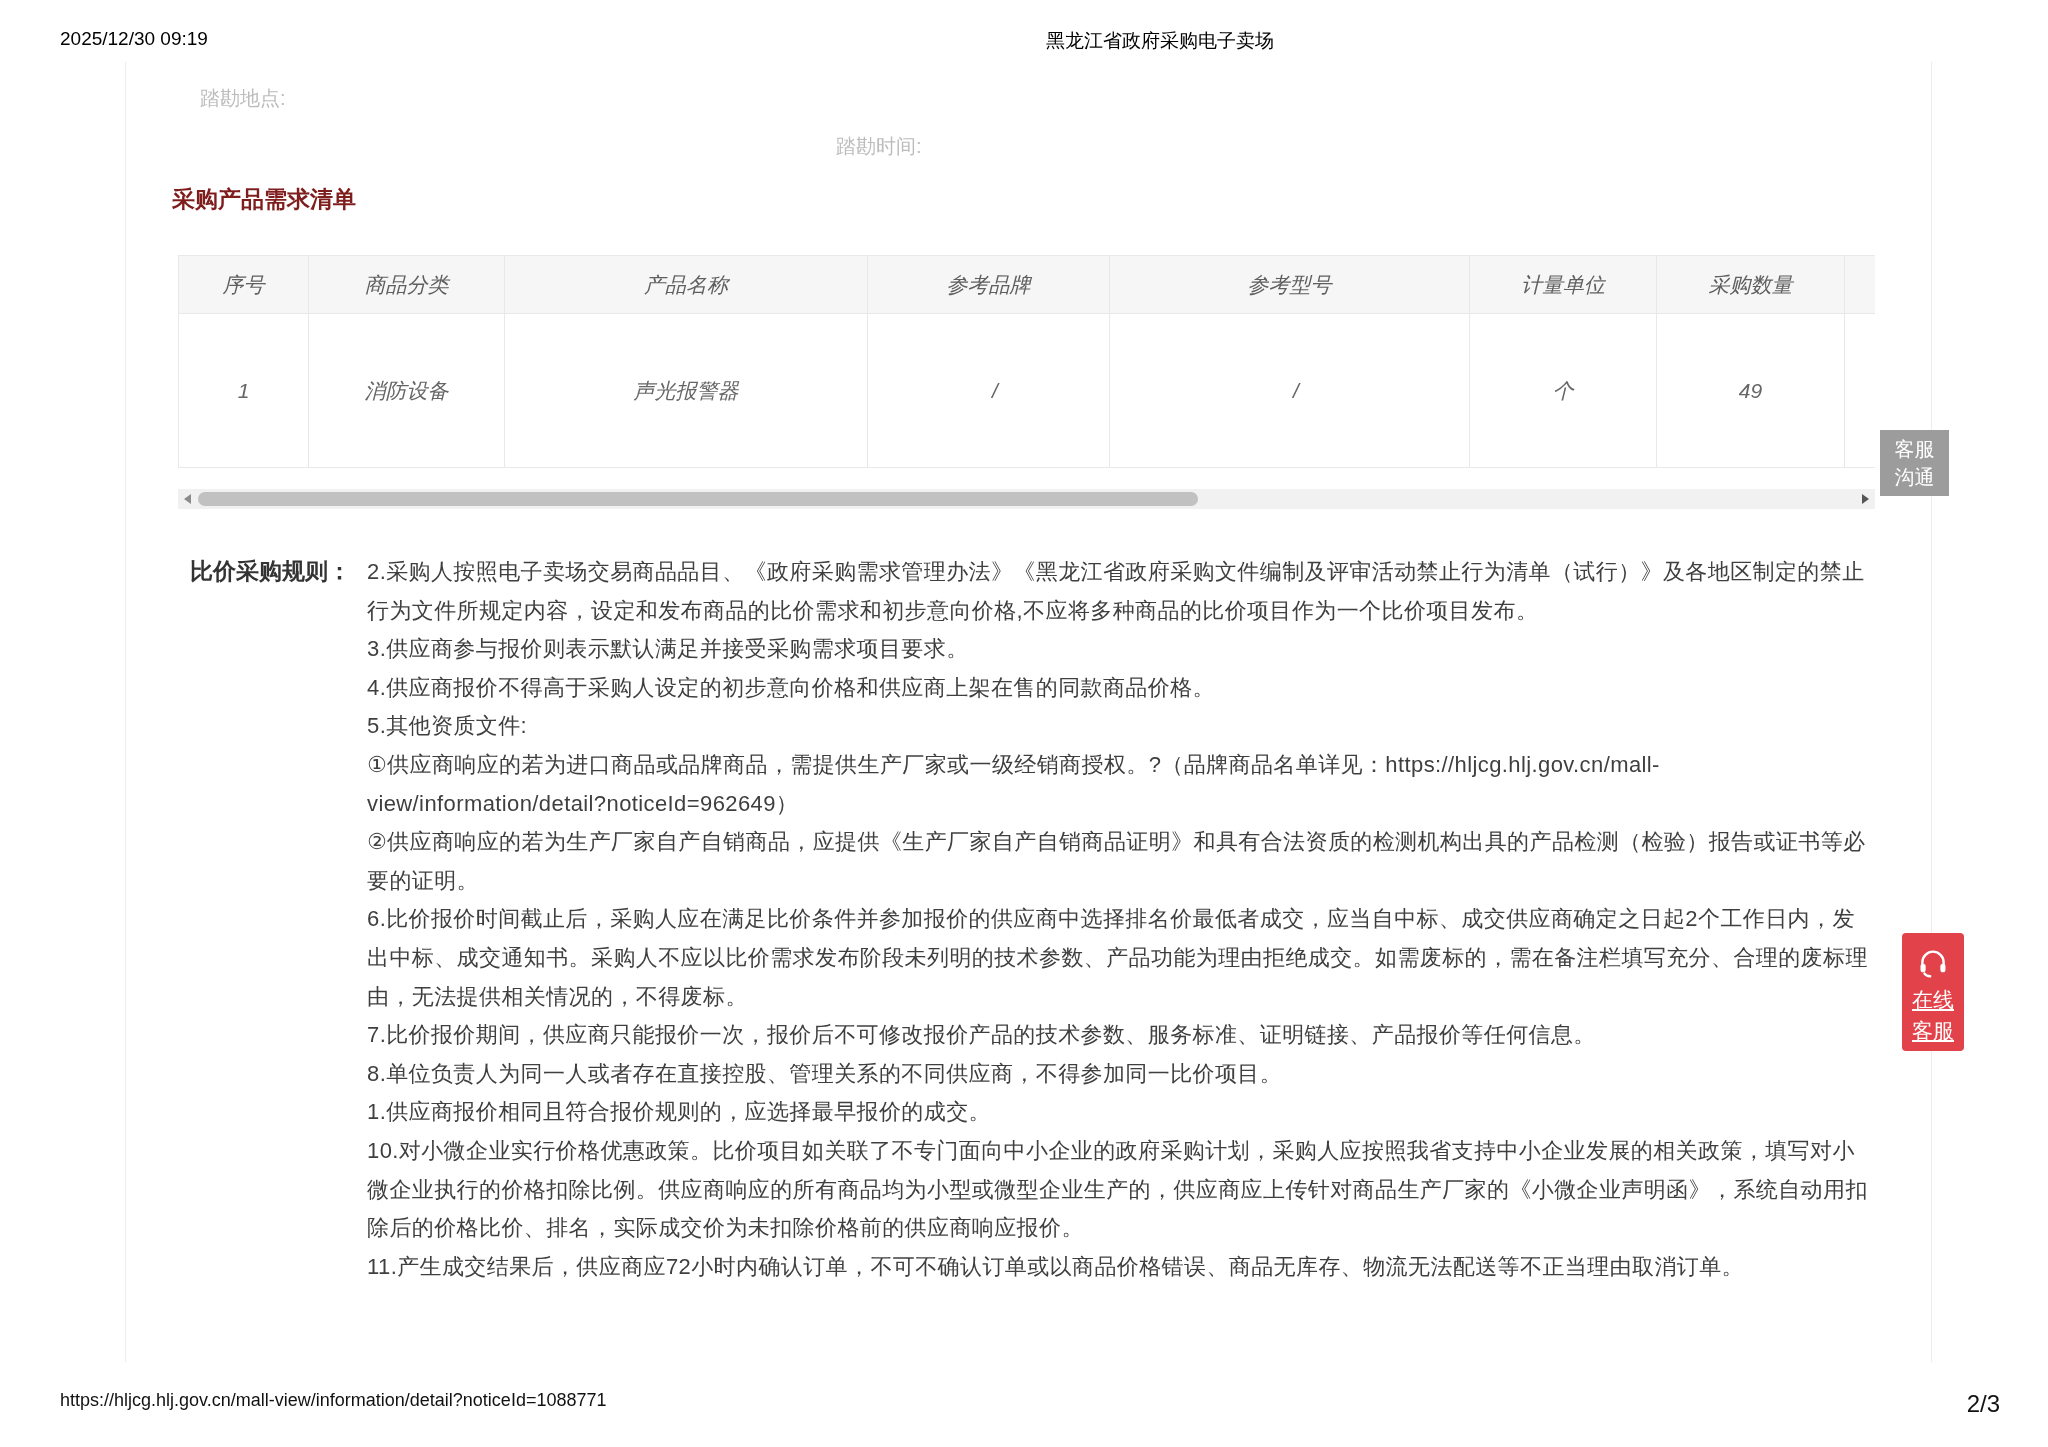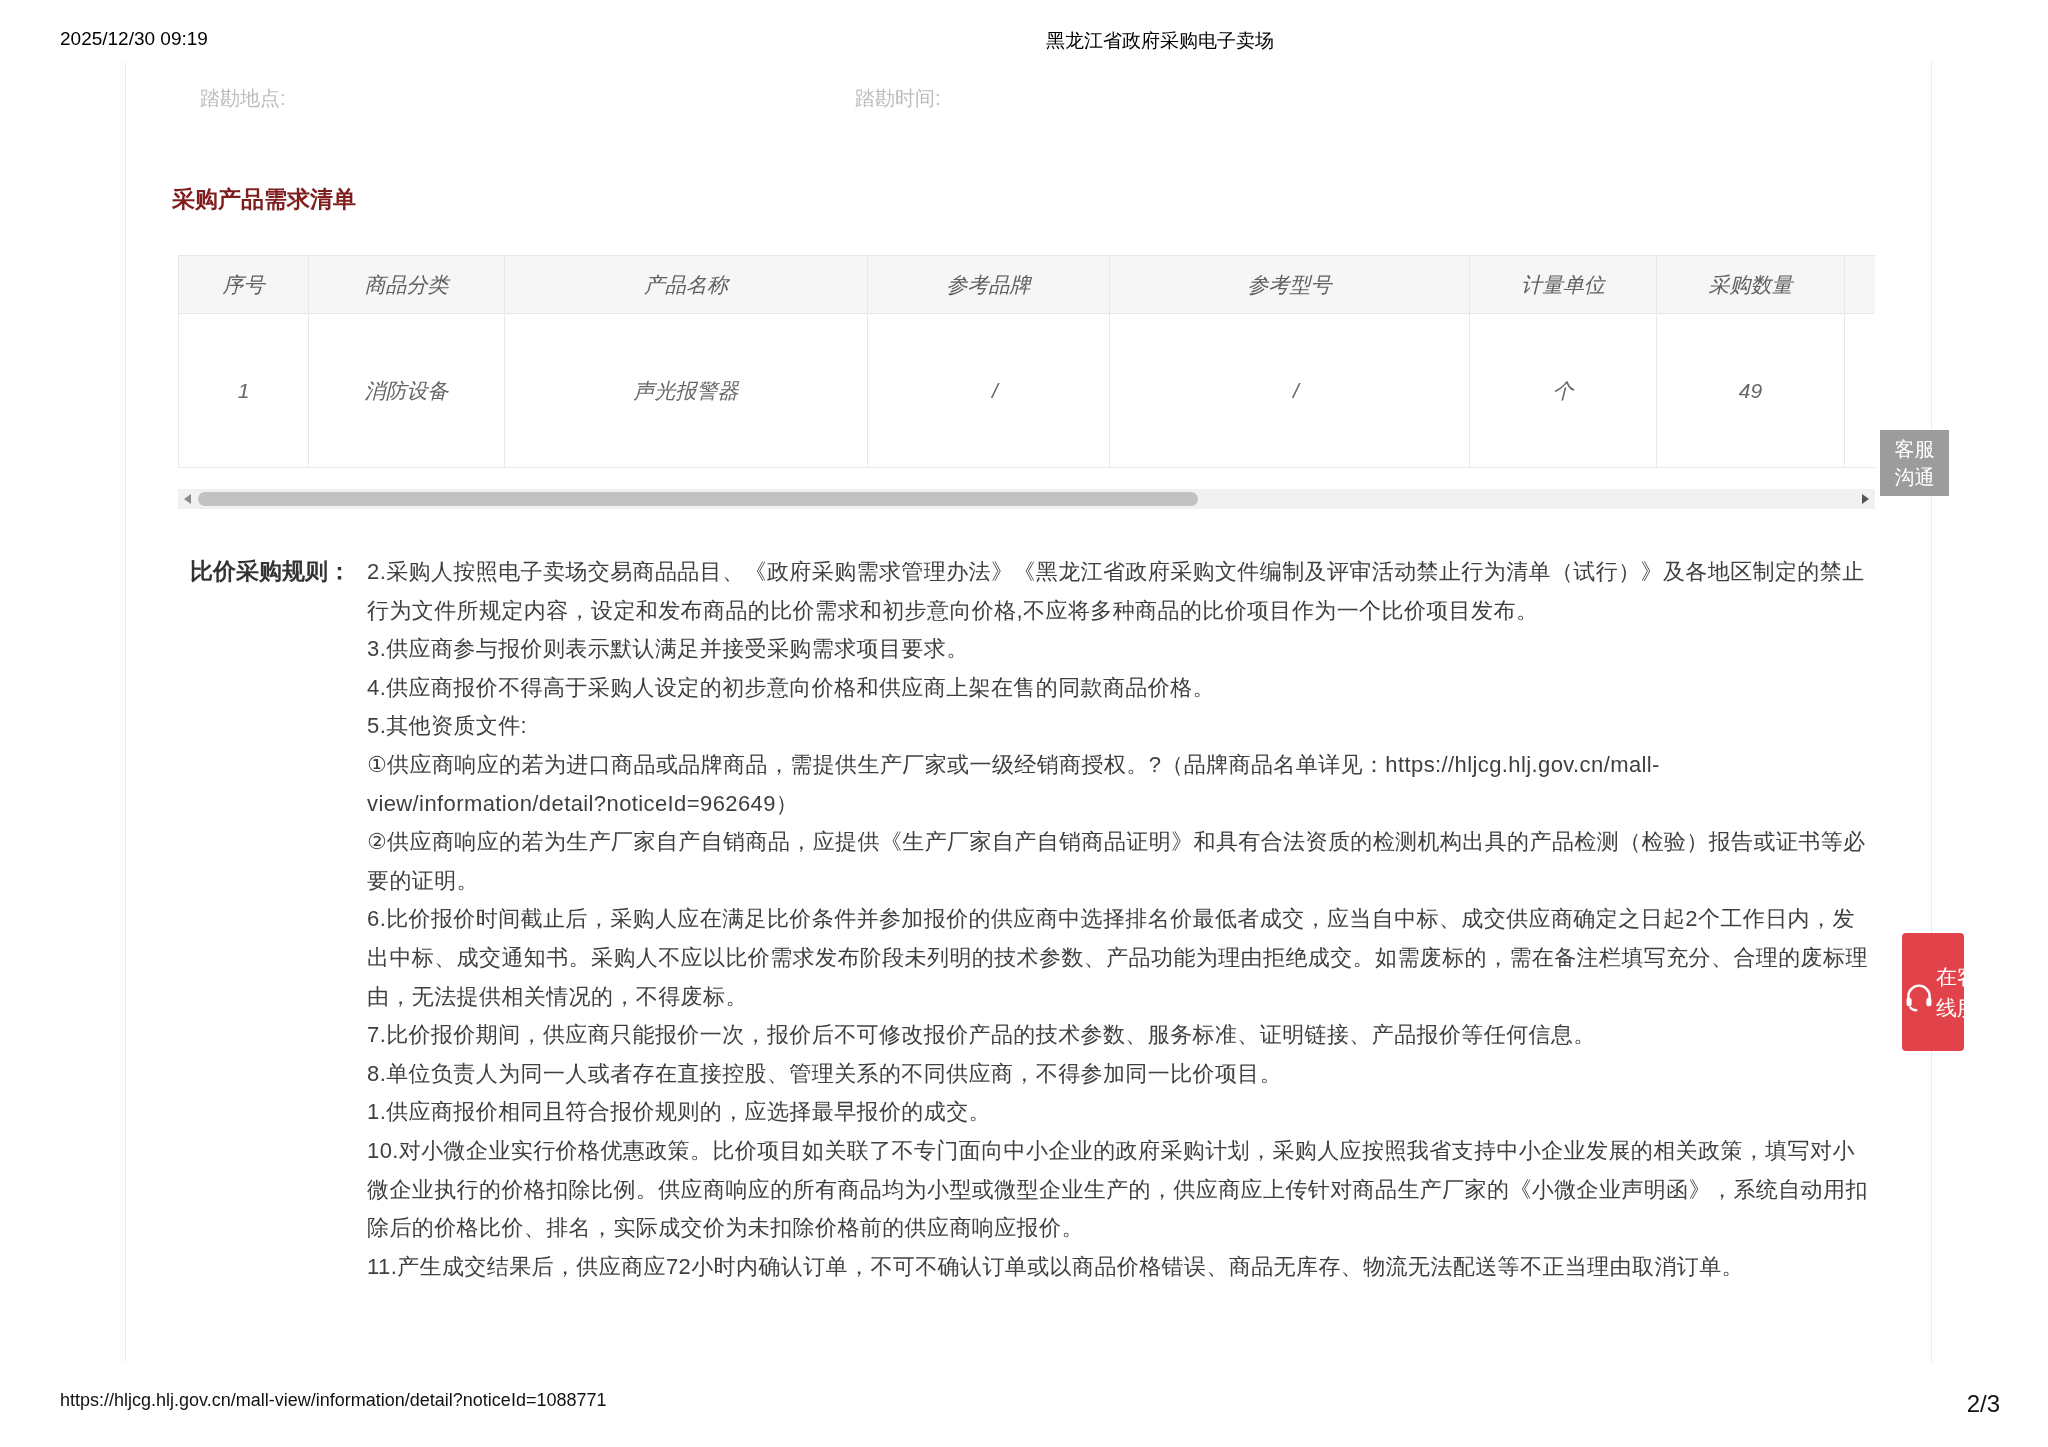--- a/index.html
+++ b/index.html
@@ -15,21 +15,21 @@
   .ph-title-wrap { left:272px; right:0; top:28px; text-align:center; font-size:19px; color:#000; }
   .pf-url { left:60px; top:1390px; font-size:18px; color:#111; }
   .pf-page { right:48px; top:1390px; font-size:24px; color:#111; }
 
   
   .vline { width:1px; top:62px; height:1300px; background:#ececec; }
   .vline-l { left:125px; } .vline-r { left:1931px; }
 
   
   .survey-label { top:85px; font-size:20px; color:#bcbcbc; }
-  .survey-loc { left:200px; } .survey-time { left:855px; }
+  .survey-loc { left:200px; } .survey-time { left:836px;margin-top:48px; }
 
   
   .list-title { left:172px; top:184px; font-size:23px; font-weight:bold; color:#7f1d1d; }
 
   
   .table-wrap { left:178px; top:255px; width:1697px; height:214px; overflow:hidden;font-style:italic; }
   table.req { border-collapse:collapse; table-layout:fixed; width:2245px; background:#fff; }
   table.req th, table.req td { border:1px solid #e8e8e8; font-weight:normal; }
   table.req th { height:58px; background:#f6f6f6; color:#5f5f5f; font-size:21px; text-align:center; }
   table.req td { height:154px; color:#666; font-size:21px; text-align:center; }
@@ -45,22 +45,22 @@
   
   .rules-label { left:190px; top:556px; font-size:23px; font-weight:bold; color:#333; white-space:nowrap; }
   .rules-body { left:367px; top:553px; width:1505px; font-size:22px; line-height:38.6px;
                 color:#3f3f3f; letter-spacing:0.4px; overflow-wrap:anywhere; }
 
   
   .chat-box { left:1880px; top:430px; width:69px; height:66px; background:#9c9c9c; z-index:6;
               color:#fff; font-size:20px; line-height:28px; display:flex; flex-direction:column;
               align-items:center; justify-content:center; cursor:pointer; }
   .online-box { left:1902px; top:933px; width:62px; height:118px; background:#e2434a; border-radius:4px;
-                z-index:6; color:#fff; display:flex; flex-direction:row; align-items:center;
-                cursor:pointer; }
+                z-index:6; color:#fff; display:flex; flex-direction:column; align-items:center;
+                cursor:pointer;text-decoration:underline; }
   .online-box .icon { margin-top:13px; }
   .online-box .line { font-size:21px; line-height:31px; }
   .online-box .line:first-of-type { margin-top:4px; }
 </style>
 </head>
 <body>
 
 <div class="abs ph-time">2025/12/30 09:19</div>
 <div class="abs ph-title-wrap">黑龙江省政府采购电子卖场</div>
 

